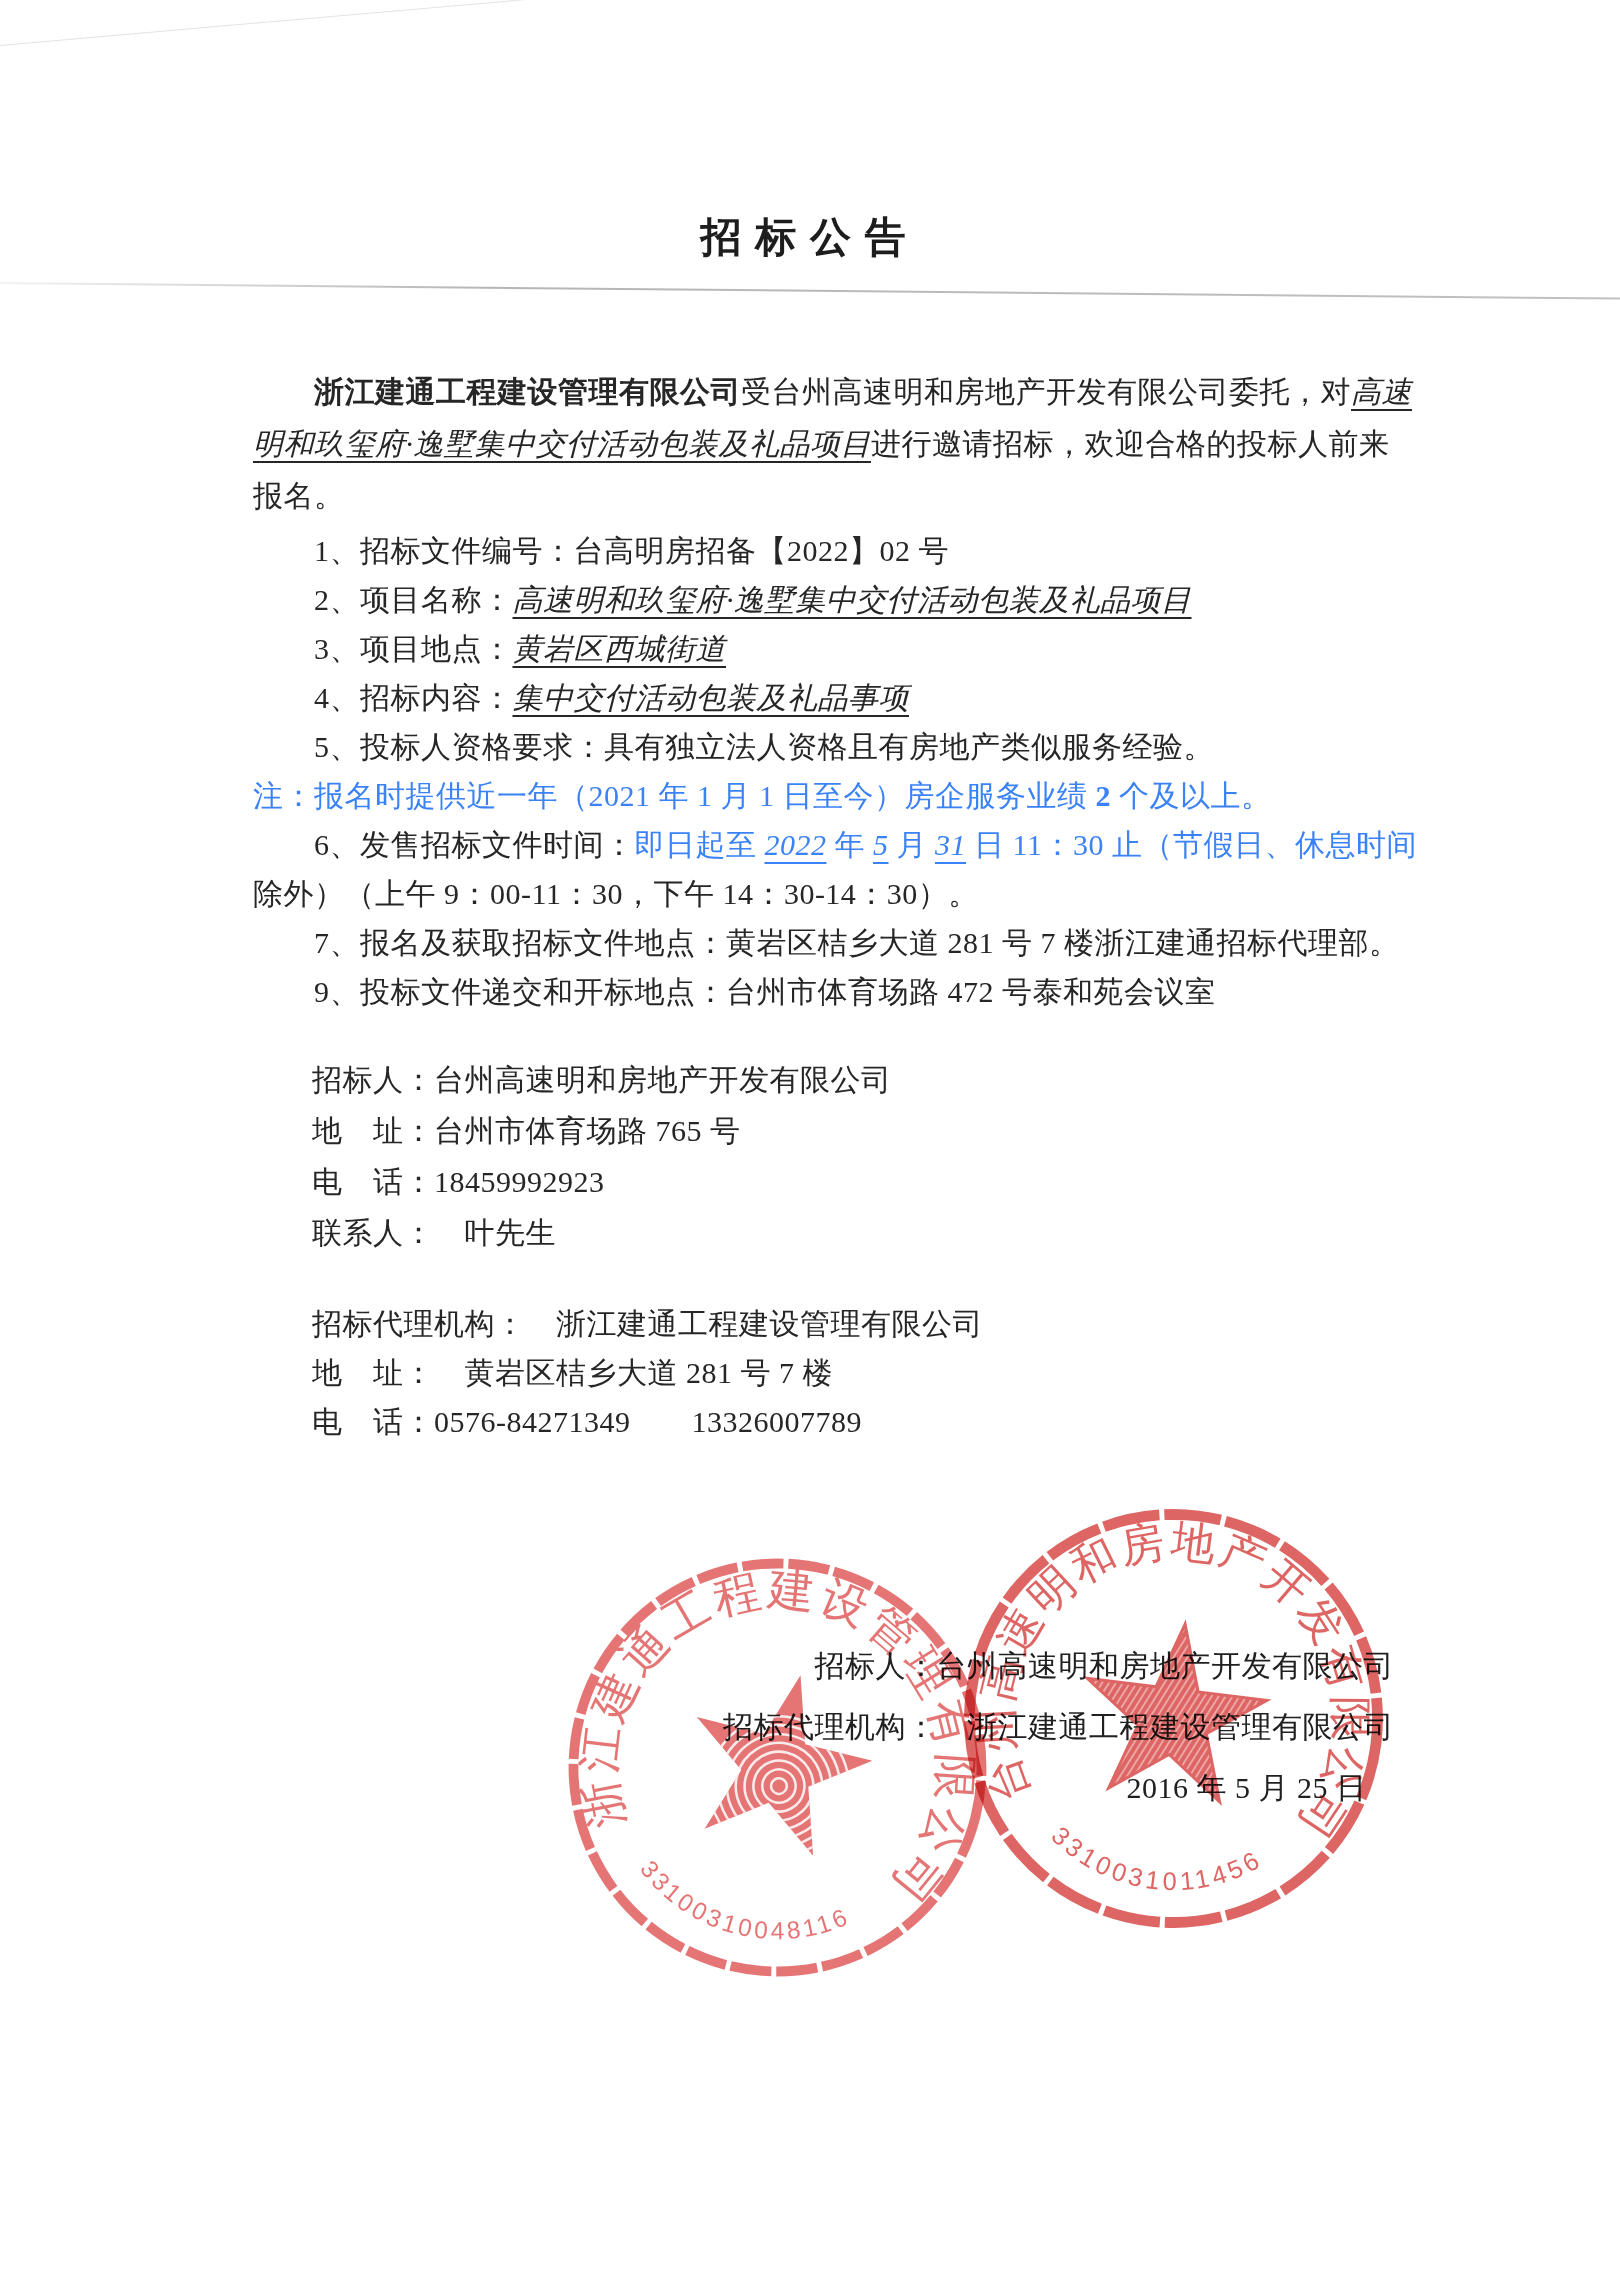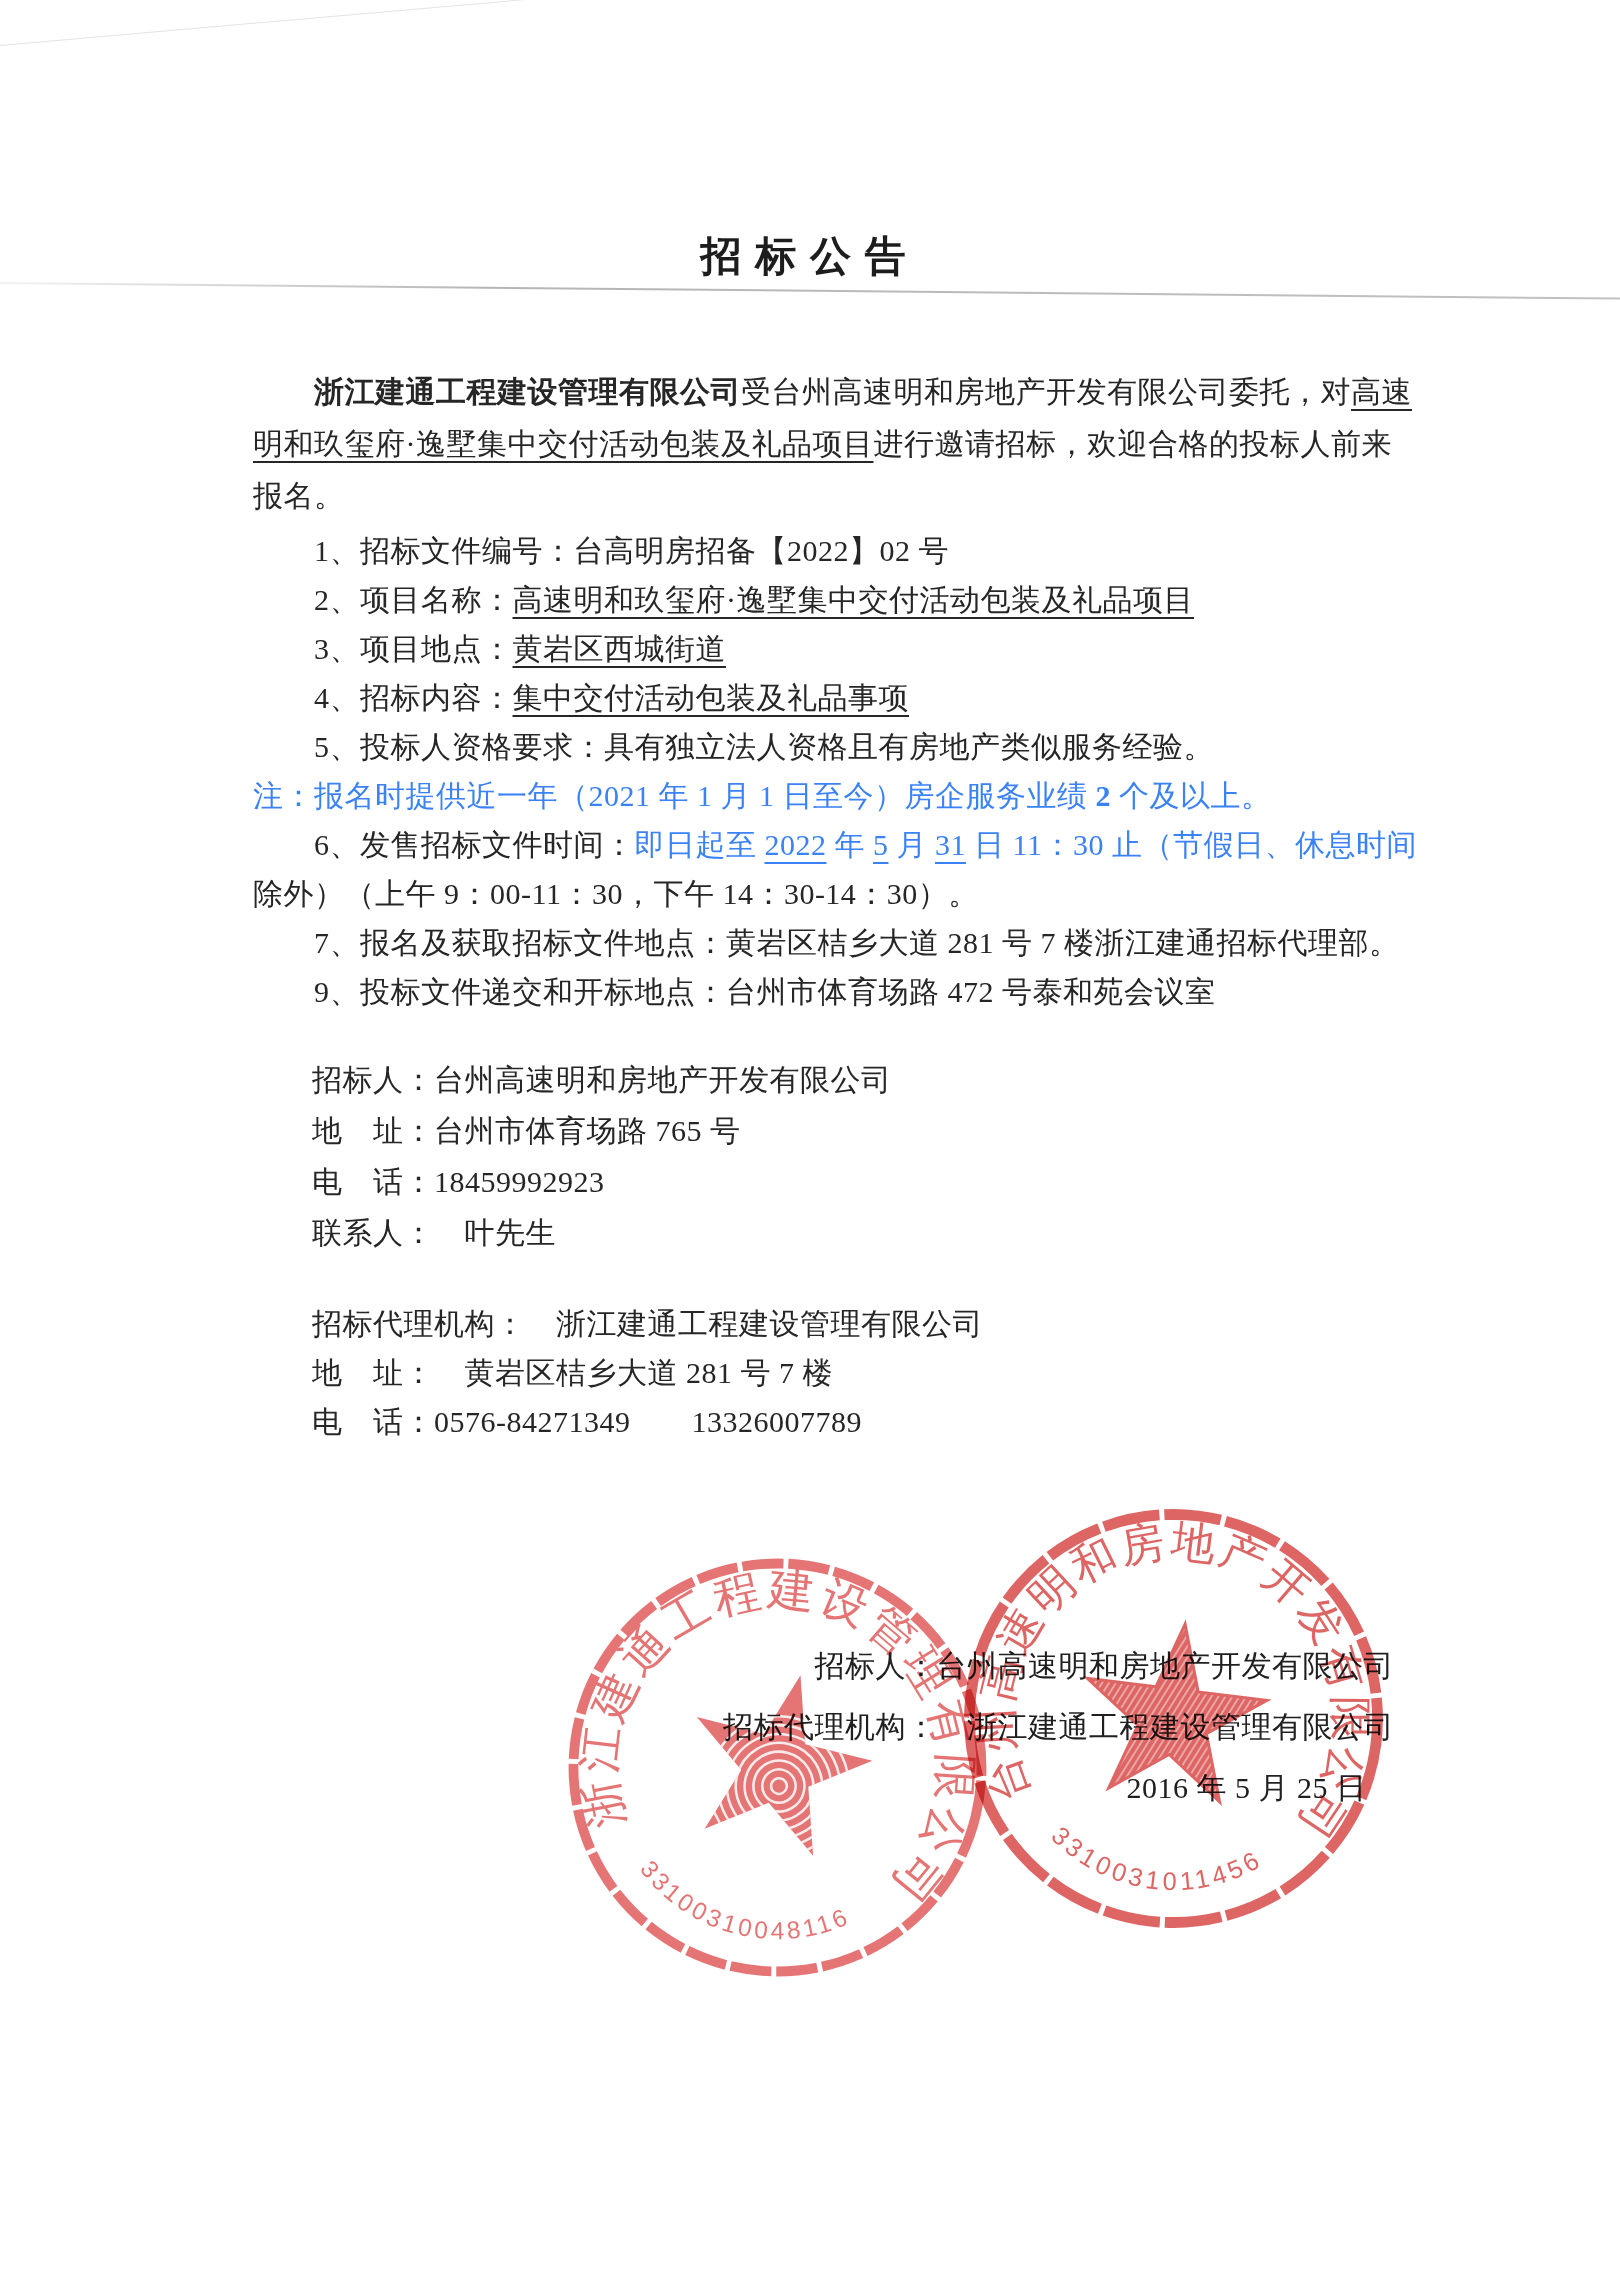--- a/index.html
+++ b/index.html
@@ -6,39 +6,39 @@
   body{
     width:1620px;height:2292px;position:relative;background:#ffffff;
     font-family:"Liberation Serif","DejaVu Serif",serif;
     color:#262626;overflow:hidden;
   }
   .scratch-top{
     position:absolute;left:0;top:45px;width:529px;height:1px;
     background:#e3e3e3;transform:rotate(-5deg);transform-origin:left top;
   }
   .title-wrap{
-    position:absolute;left:0;top:227px;width:100%;text-align:center;
+    position:absolute;left:0;top:208px;width:100%;text-align:center;
     font-size:41px;font-weight:600;letter-spacing:13.7px;line-height:59px;color:#1d1d1d;
   }
   .rule-under-title{
     position:absolute;left:0;top:282px;width:1627px;height:2px;
     background:linear-gradient(90deg,rgba(190,190,190,.18),rgba(150,150,150,.7) 30%,rgba(160,160,160,.65));
     transform:rotate(0.55deg);transform-origin:left center;
   }
   .content{
     position:absolute;left:253px;top:366px;width:1147px;
     font-size:30px;line-height:52px;letter-spacing:0.5px;
   }
   .content p, .content .line{margin:0;white-space:nowrap;}
   .intro{text-indent:61px;}
   .list{margin-top:4px;line-height:49px;}
   .item{text-indent:61px;}
   .note{text-indent:0;}
   .b{font-weight:700;}
-  .u{text-decoration:underline;text-underline-offset:6.9px;text-decoration-thickness:1.5px;}
+  .u{text-decoration:underline;text-underline-offset:6.9px;text-decoration-thickness:1.5px;font-style:italic;}
   .light{color:#3b82f6;}
   .tenderer{margin-top:38px;line-height:51px;padding-left:59px;}
   .agency{margin-top:41px;line-height:49px;padding-left:59px;}
   .signoff{
     position:absolute;top:1635px;right:226px;text-align:right;
     font-size:30px;line-height:61px;letter-spacing:0.5px;color:#202020;z-index:2;white-space:nowrap;
   }
   .signoff .date span{display:inline-block;margin-right:27.4px;}
   .stamp{position:absolute;width:461px;height:461px;z-index:5;mix-blend-mode:multiply;opacity:.88;}
   .stamp-left{left:547px;top:1537px;transform:rotate(14deg);}

